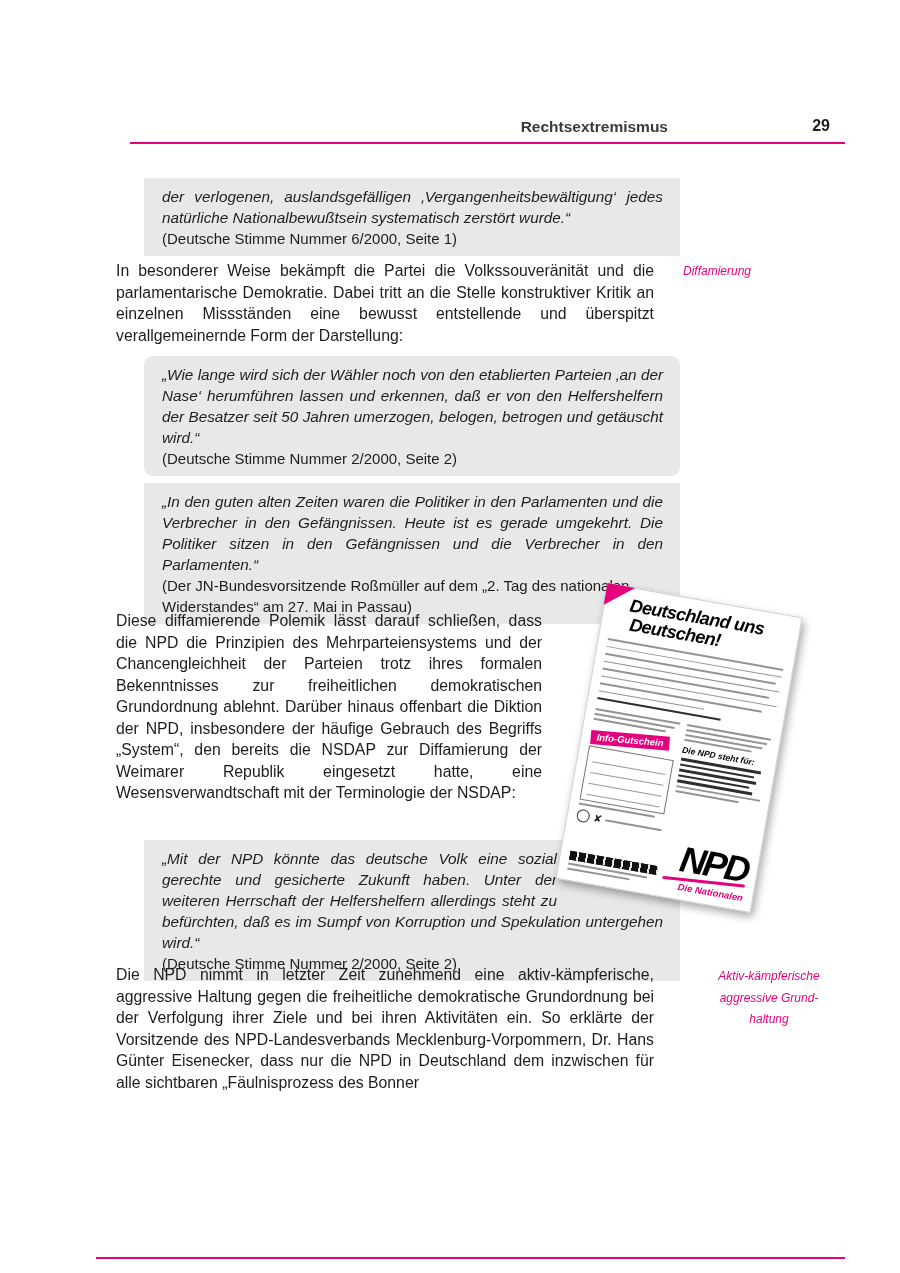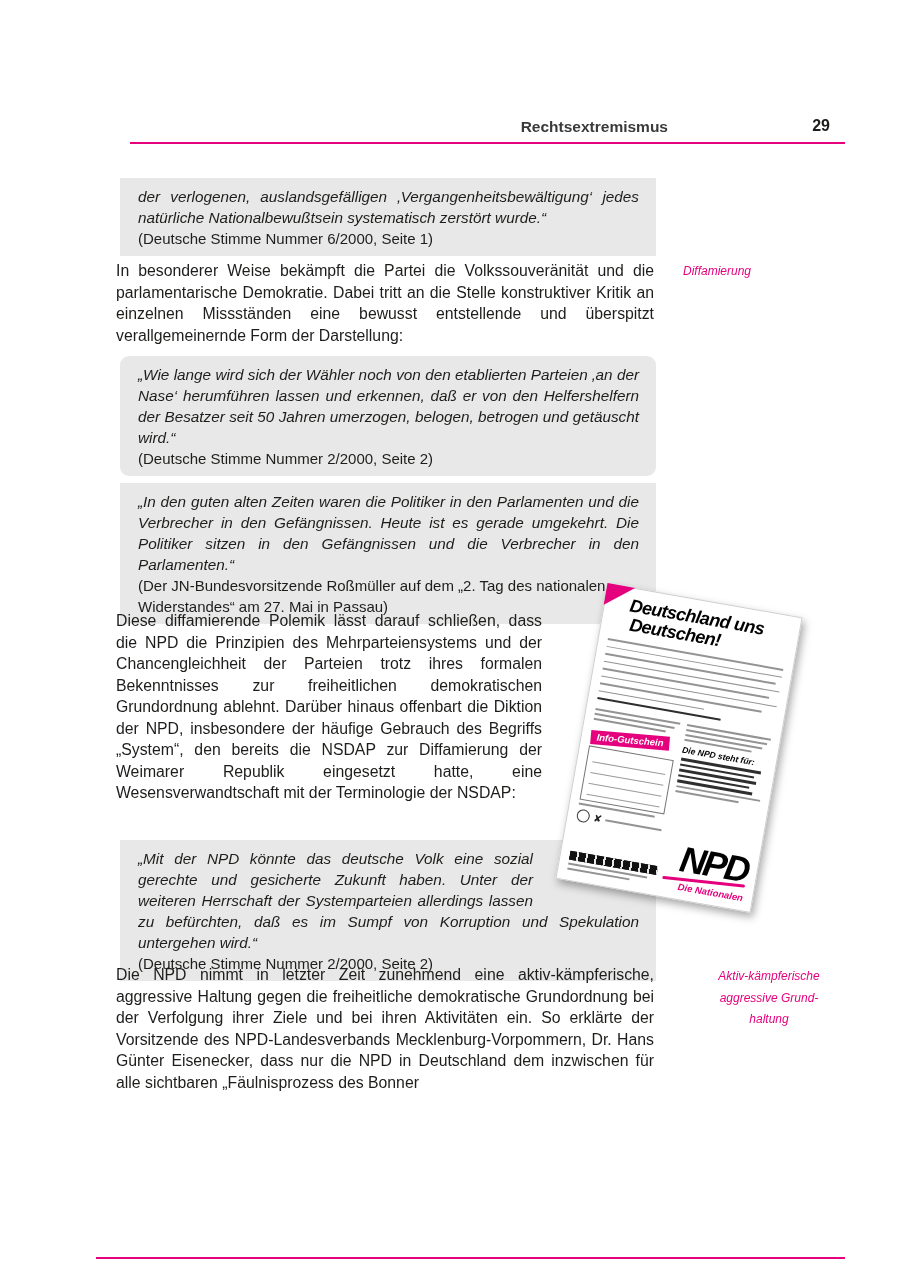--- a/index.html
+++ b/index.html
@@ -18,21 +18,21 @@
   .header-page-num {
     position:absolute; top:117px; right:70px;
     font-weight:bold; font-size:16px; color:#1d1d1b;margin-left:32px;
   }
   .rule { position:absolute; height:2px; background:#e5007d; }
   .rule-top { top:142px; left:130px; width:715px; }
   .rule-bottom { top:1257px; left:96px; width:749px; }
 
   
   .quote-block {
-    position:absolute; left:120px; width:536px;
+    position:absolute; left:144px; width:536px;
     background:#e8e8e8; padding:8px 17px 7px 18px;
   }
   .quote-text {
     font-style:italic; font-size:15.3px; line-height:21px;
     text-align:justify; color:#1d1d1b;
   }
   .quote-cite { font-size:15px; line-height:21px; color:#1d1d1b; }
   .qb-1 { top:178px; }
   .qb-2 { top:356px;border-radius:9px; }
   .qb-3 { top:483px; }
@@ -136,21 +136,21 @@
 
   <div class="quote-block qb-3">
     <p class="quote-text">„In den guten alten Zeiten waren die Politiker in den Parlamenten und die Verbrecher in den Gefängnissen. Heute ist es gerade umgekehrt. Die Politiker sitzen in den Gefängnissen und die Verbrecher in den Parlamenten.“</p>
     <p class="quote-cite">(Der JN-Bundesvorsitzende Roßmüller auf dem „2. Tag des nationalen Widerstandes“ am 27. Mai in Passau)</p>
   </div>
 
   <p class="body-para p-2">Diese diffamierende Polemik lässt darauf schließen, dass die NPD die Prinzipien des Mehrparteiensystems und der Chancengleichheit der Parteien trotz ihres formalen Bekenntnisses zur freiheitlichen demokratischen Grundordnung ablehnt. Darüber hinaus offenbart die Diktion der NPD, insbesondere der häufige Gebrauch des Begriffs „System“, den bereits die NSDAP zur Diffamierung der Weimarer Republik eingesetzt hatte, eine Wesensverwandtschaft mit der Terminologie der NSDAP:</p>
 
   <div class="quote-block qb-4">
     <div class="wrap-shim"></div>
-    <p class="quote-text">„Mit der NPD könnte das deutsche Volk eine sozial gerechte und gesicherte Zukunft haben. Unter der weiteren Herrschaft der Systemparteien allerdings lassen zu befürchten, daß es im Sumpf von Korruption und Spekulation untergehen wird.“</p>
+    <p class="quote-text">„Mit der NPD könnte das deutsche Volk eine sozial gerechte und gesicherte Zukunft haben. Unter der weiteren Herrschaft der Helfershelfern allerdings steht zu befürchten, daß es im Sumpf von Korruption und Spekulation untergehen wird.“</p>
     <p class="quote-cite">(Deutsche Stimme Nummer 2/2000, Seite 2)</p>
   </div>
 
   <p class="body-para p-3">Die NPD nimmt in letzter Zeit zunehmend eine aktiv-kämpferische, aggressive Haltung gegen die freiheitliche demokratische Grundordnung bei der Verfolgung ihrer Ziele und bei ihren Aktivitäten ein. So erklärte der Vorsitzende des NPD-Landesverbands Mecklenburg-Vorpommern, Dr. Hans Günter Eisenecker, dass nur die NPD in Deutschland dem inzwischen für alle sichtbaren „Fäulnisprozess des Bonner</p>
   <div class="margin-note mn-2">Aktiv-kämpferische
 aggressive Grund-
 haltung</div>
 
   <div class="flyer">
     <div class="flyer-corner"></div>

